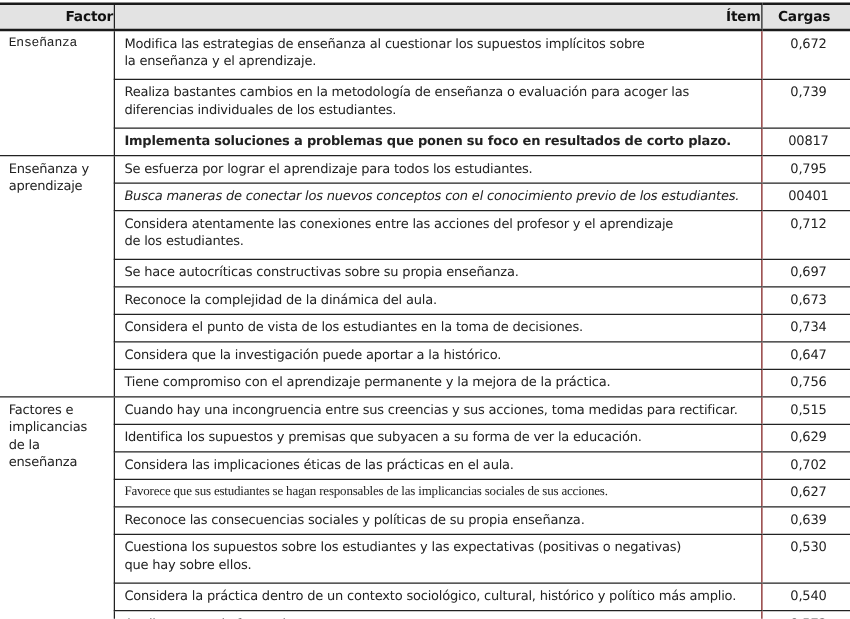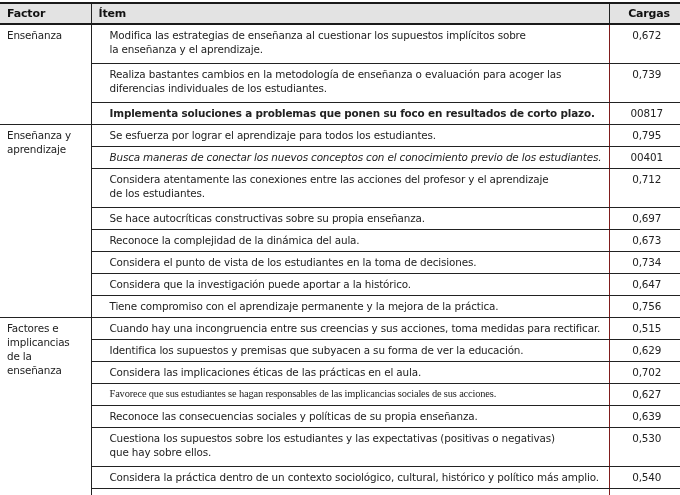--- a/index.html
+++ b/index.html
@@ -6,31 +6,31 @@
   body { width: 680px; height: 495px; overflow: hidden; position: relative; font-family: "DejaVu Sans", sans-serif; color: #222; }
   .table {
     position: absolute; left: 0; top: 2px; width: 680px;
     border-collapse: collapse; table-layout: fixed;
     font-size: 10.4px; letter-spacing: -0.15px;
   }
   .table col.c-factor { width: 91px; }
   .table col.c-item { width: 518px; }
   .table col.c-carga { width: 71px; }
   .table thead th {
-    background: #e3e3e3; font-weight: bold; text-align: left;
+    background: #e3e3e3; font-weight: bold; text-align: right;
     height: 19px; padding: 0 0 0 7px;
     border-top: 2.5px solid #1a1a1a; border-bottom: 2.5px solid #1a1a1a;
     font-size: 11px; color: #111;
   }
-  .table thead th.carga-h { text-align: right; padding-right: 10px; margin-left: 16px; }
+  .table thead th.carga-h { text-align: center; padding-right: 10px; margin-left: 16px; }
   .table thead th.item-h { border-left: 1px solid #222; }
   .table thead th.carga-h { border-left: 1px solid #222; }
   .table td { vertical-align: top; padding: 3px 4px 0 6px; line-height: 14px; }
   .table td.factor { border-bottom: 1px solid #222; color: #222; padding-left: 7px; }
-  .table td.item { border-left: 1px solid #222; border-bottom: 1px solid #222; padding-left: 18px; margin-top: 44px; }
+  .table td.item { border-left: 1px solid #222; border-bottom: 1px solid #222; padding-left: 8px; margin-top: 44px; }
   .table td.carga { border-left: 1px solid #7f1d1d; border-bottom: 1px solid #222; text-align: center; padding-left: 8px; }
   .table tr.last td { border-bottom: 3px solid #1a1a1a; }
   .table tr.r1 td.item, .table tr.r1 td.carga { height: 35px; }
   .table tr.r1l td.item, .table tr.r1l td.carga { height: 18px; }
 </style>
 </head>
 <body>
 
 <table class="table">
   <colgroup>
@@ -40,21 +40,21 @@
   </colgroup>
   <thead>
     <tr>
       <th class="factor-h">Factor</th>
       <th class="item-h">Ítem</th>
       <th class="carga-h">Cargas</th>
     </tr>
   </thead>
   <tbody id="tbody">
       <tr class="r1">
-        <td class="factor" rowspan="3" style="white-space: pre-line; word-spacing: 0px; padding-right: 8px;">Enseñanza</td>
+        <td class="factor" rowspan="3" style="white-space: pre-line; word-spacing: 0px; padding-right: 8px; font-family: Liberation Mono, monospace;">Enseñanza</td>
         <td class="item" style="white-space: pre-line;">Modifica las estrategias de enseñanza al cuestionar los supuestos implícitos sobre
 la enseñanza y el aprendizaje.</td>
         <td class="carga">0,672</td>
       </tr>
       <tr class="r1">
         <td class="item" style="white-space: pre-line;">Realiza bastantes cambios en la metodología de enseñanza o evaluación para acoger las
 diferencias individuales de los estudiantes.</td>
         <td class="carga">0,739</td>
       </tr>
       <tr class="r1l">

